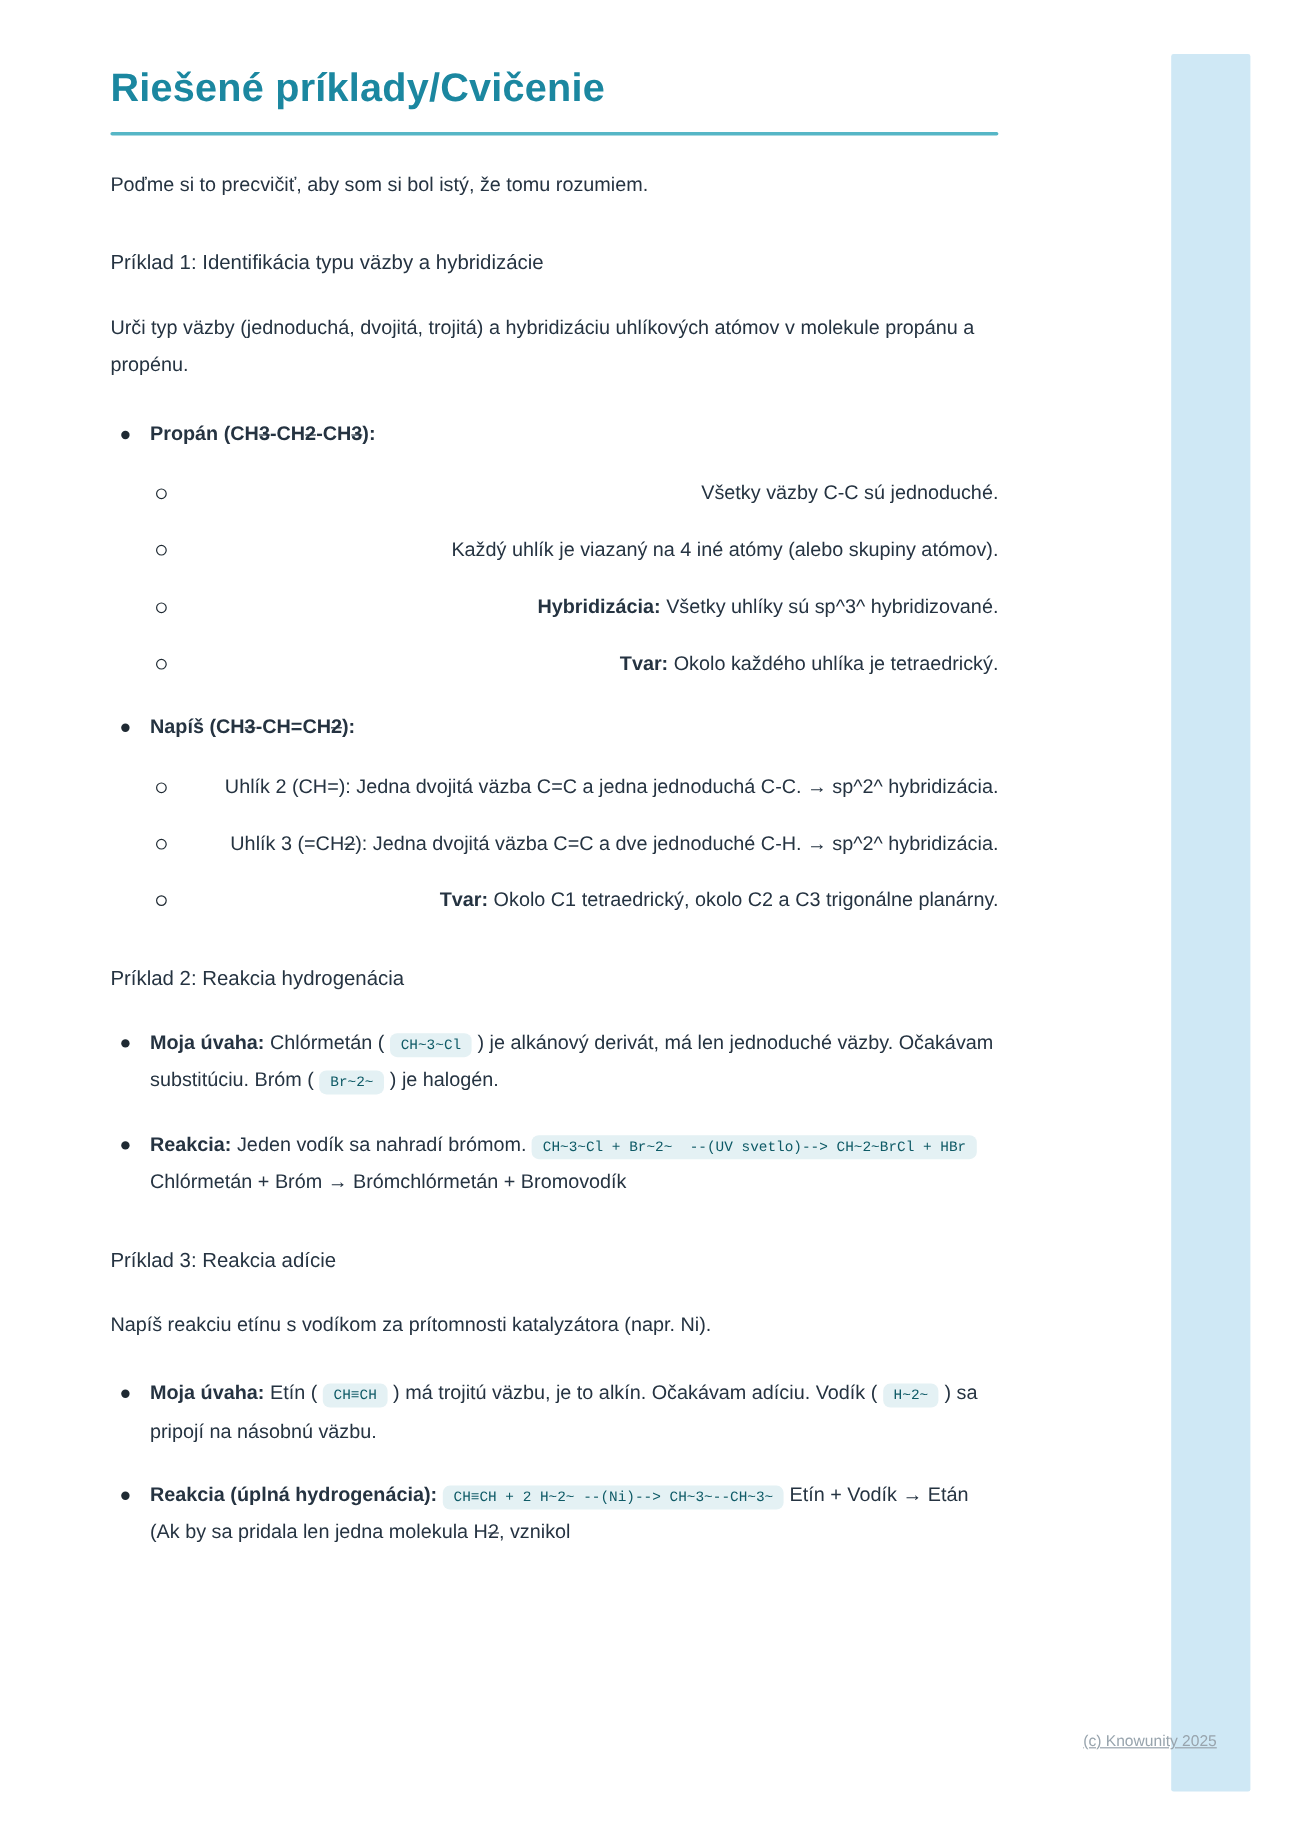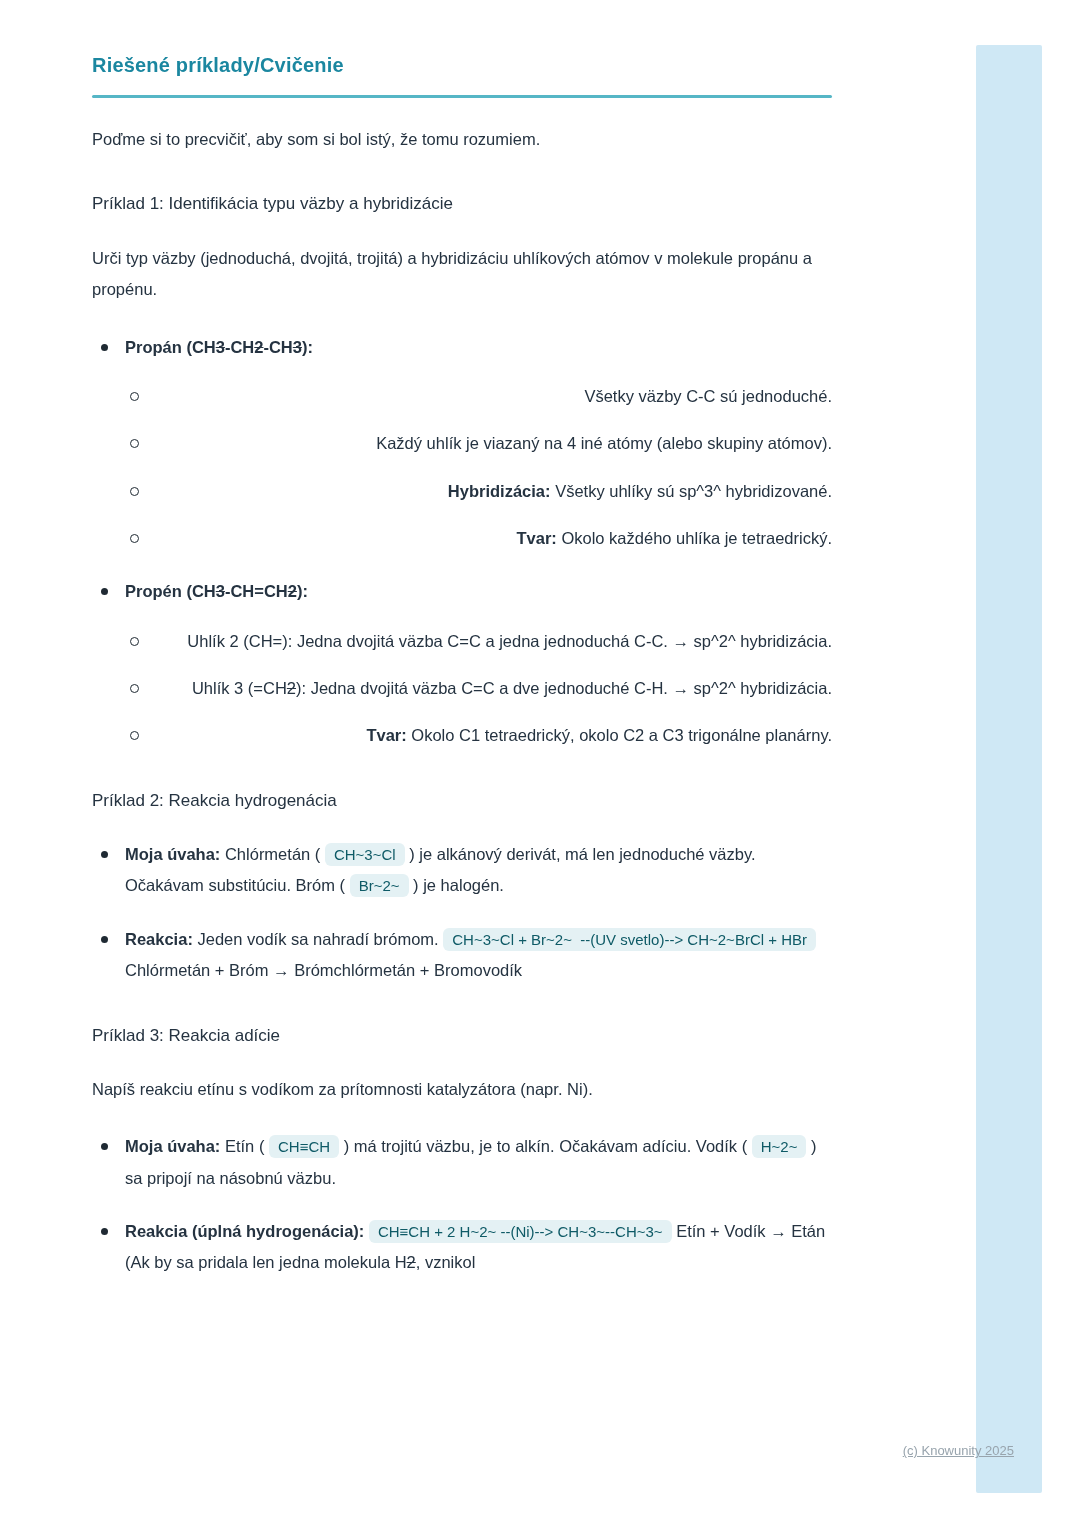--- a/index.html
+++ b/index.html
@@ -10,36 +10,36 @@
     --codetext:#0e5a66;
     --stripe:#cfe8f5;
     --muted:#98a4ad;
   }
   *{box-sizing:border-box;}
   html,body{margin:0;padding:0;background:#ffffff;}
   body{font-family:"Liberation Sans", sans-serif;color:var(--text);}
   .page{position:relative;width:1080px;height:1528px;background:#fff;overflow:hidden;}
   .edge-stripe{position:absolute;top:45px;right:38px;width:66px;height:1448px;background:var(--stripe);border-radius:2px;}
   .content{position:absolute;left:92px;top:54px;width:740px;}
-  .doc-title{margin:0;font-size:20px;font-weight:bold;color:var(--accent);letter-spacing:0.2px;}
+  .doc-title{margin:0;font-size:33px;font-weight:bold;color:var(--accent);letter-spacing:0.2px;}
   .title-rule{height:3px;background:var(--rule);margin:18px 0 10px 0;border-radius:2px;}
   .para{margin:26px 0;font-size:16.5px;line-height:1.9;}
   .subhead{margin:36px 0 26px 0;font-size:17px;font-weight:normal;line-height:1.5;}
   ul.list{list-style:none;margin:26px 0;padding:0;}
   ul.l2{margin:18px 0 0 0;text-align:right;}
   li.li1{position:relative;padding-left:33px;margin:22px 0;font-size:16.5px;line-height:1.9;}
   li.li1::before{content:"";position:absolute;left:9px;top:12px;width:7px;height:7px;border-radius:50%;background:#1f2a33;}
   li.li2{position:relative;padding-left:32px;margin:16px 0;font-size:16.5px;line-height:1.9;}
   li.li2::before{content:"";position:absolute;left:5px;top:11px;width:7px;height:7px;border-radius:50%;border:1.6px solid #1f2a33;background:transparent;}
   .b{font-weight:bold;}
   .st{text-decoration:line-through;}
   .i{}
   code.code{
-    font-family:Liberation Sans, sans-serif;
-    font-size:15px;
+    font-family:Liberation Mono, monospace;
+    font-size:12px;
     background:var(--codebg);
     color:var(--codetext);
     padding:3px 9px;
     border-radius:6px;
     -webkit-box-decoration-break:clone;
     box-decoration-break:clone;
     white-space:pre-wrap;
   }
   .footer-credit{position:absolute;right:66px;bottom:70px;font-size:13px;color:var(--muted);text-decoration:underline;}
 </style>
@@ -55,21 +55,21 @@
         <p class="para"><span>Poďme si to precvičiť, aby som si bol istý, že tomu rozumiem.</span></p>
         <h3 class="subhead"><span>Príklad 1: Identifikácia typu väzby a hybridizácie</span></h3>
         <p class="para"><span>Urči typ väzby (jednoduchá, dvojitá, trojitá) a hybridizáciu uhlíkových atómov v molekule propánu a propénu.</span></p>
         <ul class="list l1">
           <li class="li1"><span><span class="b">Propán (CH</span><span class="b st">3</span><span class="b">-CH</span><span class="b st">2</span><span class="b">-CH</span><span class="b st">3</span><span class="b">):</span></span><ul class="list l2">
               <li class="li2"><span>Všetky väzby C-C sú jednoduché.</span></li>
               <li class="li2"><span>Každý uhlík je viazaný na 4 iné atómy (alebo skupiny atómov).</span></li>
               <li class="li2"><span class="b">Hybridizácia:</span><span> Všetky uhlíky sú sp^3^ hybridizované.</span></li>
               <li class="li2"><span class="b">Tvar:</span><span> Okolo každého uhlíka je tetraedrický.</span></li>
             </ul></li>
-          <li class="li1"><span><span class="b">Propén (CH</span><span class="b st">3</span><span class="b">-CH=CH</span><span class="b st">2</span><span class="b">):</span></span><ul class="list l2">
+          <li class="li1"><span><span class="b">Napíš (CH</span><span class="b st">3</span><span class="b">-CH=CH</span><span class="b st">2</span><span class="b">):</span></span><ul class="list l2">
               <li class="li2"><span>Uhlík 2 (CH=): Jedna dvojitá väzba C=C a jedna jednoduchá C-C. → sp^2^ hybridizácia.</span></li>
               <li class="li2"><span>Uhlík 3 (=CH</span><span class="st">2</span><span>): Jedna dvojitá väzba C=C a dve jednoduché C-H. → sp^2^ hybridizácia.</span></li>
               <li class="li2"><span class="b">Tvar:</span><span> Okolo C1 tetraedrický, okolo C2 a C3 trigonálne planárny.</span></li>
             </ul></li>
         </ul>
         <h3 class="subhead"><span>Príklad 2: Reakcia hydrogenácia</span></h3>
         <ul class="list l1">
           <li class="li1"><span><span class="b">Moja úvaha:</span><span> Chlórmetán ( </span><code class="code">CH~3~Cl</code><span> ) je alkánový derivát, má len jednoduché väzby. Očakávam substitúciu. Bróm ( </span><code class="code">Br~2~</code><span> ) je halogén.</span></span></li>
           <li class="li1"><span><span class="b">Reakcia:</span><span> Jeden vodík sa nahradí brómom. </span><code class="code">CH~3~Cl + Br~2~  --(UV svetlo)--&gt; CH~2~BrCl + HBr</code><span> </span><span class="i">Chlórmetán + Bróm → Brómchlórmetán + Bromovodík</span></span></li>
         </ul>

